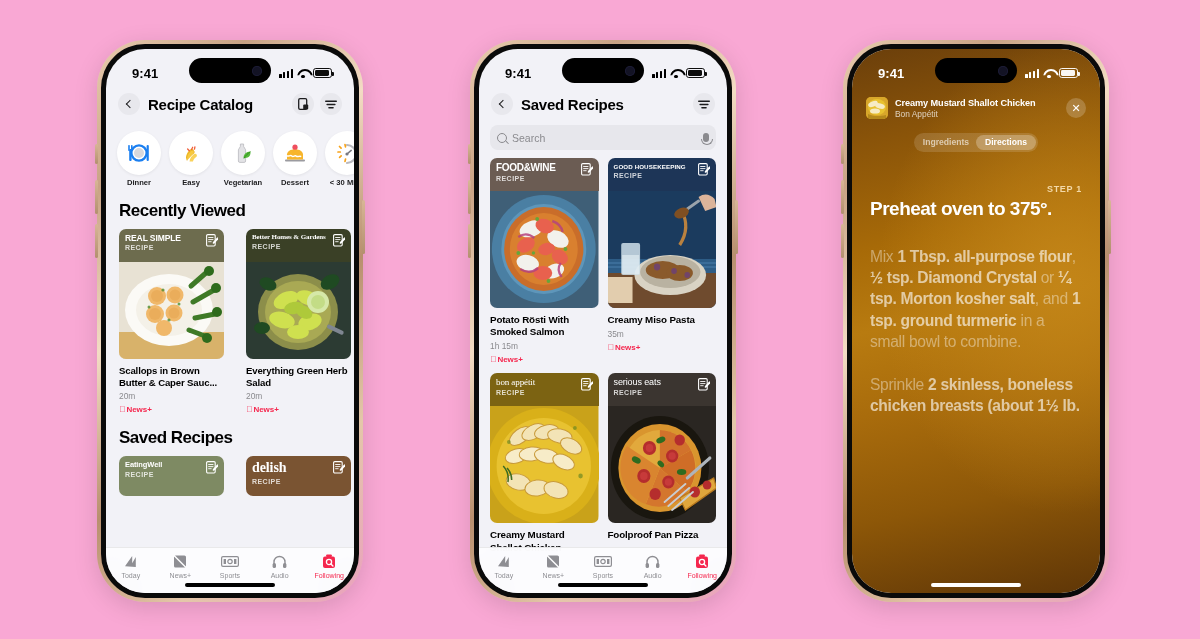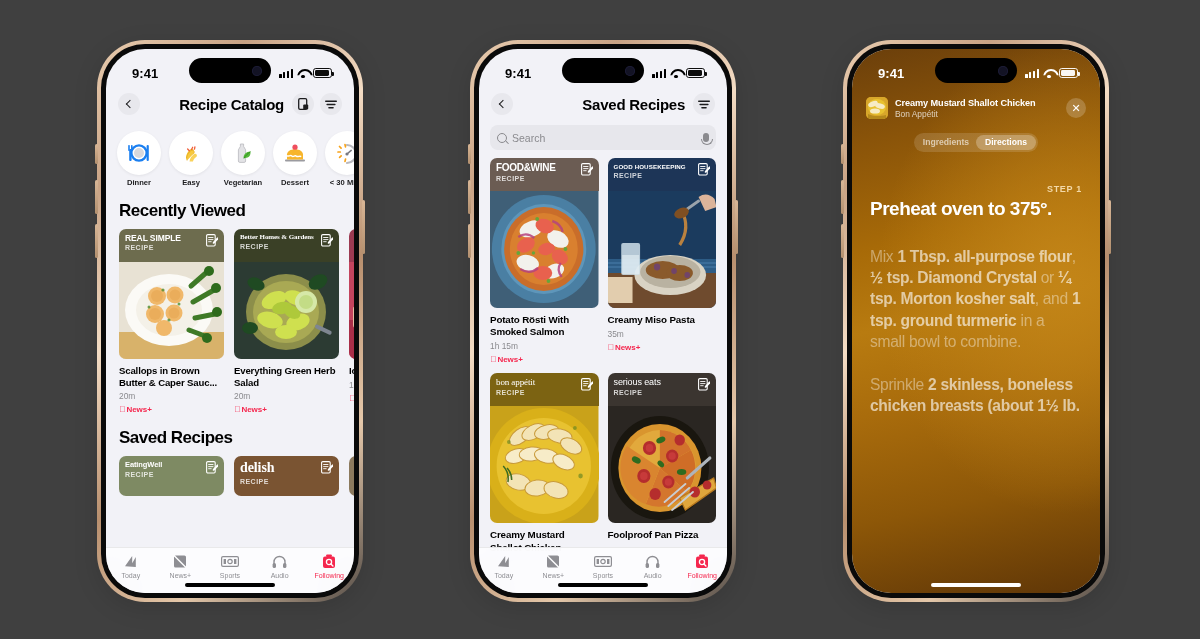--- a/index.html
+++ b/index.html
@@ -1,19 +1,19 @@
 <!DOCTYPE html>
 <html><head>
 <meta charset="utf-8">
 <style>
   * { box-sizing: border-box; margin:0; padding:0; }
   html,body { width:1200px; height:639px; overflow:hidden; background:#ffffff; }
   body { font-family:"Liberation Sans", sans-serif; -webkit-font-smoothing:antialiased; }
 
-  .stage { position:relative; width:1200px; height:639px; background:#404040; }
+  .stage { position:relative; width:1200px; height:639px; background:#f9a8d4; }
 
   
   .phone { position:absolute; width:266px; height:562px; border-radius:48px;
            background:linear-gradient(135deg,#e9cdb0 0%,#c9a385 18%,#f3dcc4 38%,#b88f6e 58%,#e4c7a9 78%,#a8806030 100%);
            padding:4px; box-shadow:0 6px 24px rgba(0,0,0,.13); }
   .phone .bezel { width:100%; height:100%; border-radius:44px; background:#0a0a0a; padding:5px; }
   .screen { position:relative; width:100%; height:100%; border-radius:39px; overflow:hidden; background:#f2f2f7; }
 
   #phone1 { left:97px; top:40px; }
   #phone2 { left:470px; top:40px; }
@@ -47,21 +47,21 @@
   .bat i{position:absolute;left:1.1px;top:1.1px;bottom:1.1px;width:13.5px;border-radius:1.4px;background:currentColor;}
   .dyn-island { position:absolute; left:50%; transform:translateX(-50%); top:9px;
                 width:82px; height:25px; background:#000; border-radius:14px; z-index:7; }
   .dyn-island::after{content:"";position:absolute;right:9px;top:7.5px;width:10px;height:10px;
     border-radius:50%;background:#131324;box-shadow:inset 0 0 0 1px #1c1c35;}
   .light-status { color:#fff; }
   .dark-status  { color:#000; }
 
   
   .navbar { display:flex; align-items:center; height:34px; padding:0 12px; gap:8px; position:relative; }
-  .nav-title { flex:1; text-align:right; font-size:15px; font-weight:700; letter-spacing:-.25px; color:#000; }
+  .nav-title { flex:1; text-align:left; font-size:15px; font-weight:700; letter-spacing:-.25px; color:#000; }
   .circ-btn { width:22px; height:22px; border-radius:50%; background:#e8e8ed;
               display:flex; align-items:center; justify-content:center; flex:0 0 auto; color:#1c1c1e; }
   .chev { width:6px; height:6px; border-left:1.9px solid #1c1c1e; border-bottom:1.9px solid #1c1c1e;
           transform:rotate(45deg); margin-left:2px; }
   .nav-right { display:flex; gap:6px; }
 
   
   .search { margin:4px 11px 0; height:25px; border-radius:8px; background:#e7e7ec;
             display:flex; align-items:center; padding:0 7px; gap:5px; }
   .search .ph { flex:1; font-size:10.5px; color:#8a8a8e; }
@@ -77,21 +77,21 @@
   .cat { width:44px; flex:0 0 auto; text-align:center; }
   .cat .bub { width:44px;height:44px;border-radius:50%;background:#fff;
               display:flex;align-items:center;justify-content:center;font-size:22px;line-height:1;
               box-shadow:0 1px 3px rgba(0,0,0,.07); }
   .cat .lbl { margin-top:3px; font-size:7.6px; font-weight:600; color:#1c1c1e; white-space:nowrap; }
 
   
   .sec-head { font-size:17px; font-weight:800; letter-spacing:-.5px; color:#000; padding:14px 13px 8px; }
 
   
-  .hrow { display:flex; gap:10px; padding-left:13px; overflow:hidden; }
+  .hrow { display:flex; gap:22px; padding-left:13px; overflow:hidden; }
   .hcard { width:105px; flex:0 0 auto; }
   .art { border-radius:7px; overflow:hidden; position:relative; }
   .art.tall { height:130px; }
   .brandbar { height:33px; padding:5px 6px 0; position:relative; }
   .brandbar .bn { font-size:8.5px; font-weight:800; color:#fff; letter-spacing:-.1px; line-height:1.05; }
   .brandbar .rc { font-size:7px; font-weight:700; color:rgba(255,255,255,.78); letter-spacing:.45px; margin-top:1.5px; }
   .recipe-ico { position:absolute; right:6px; top:5px; width:12px; height:13px; }
   .photo { position:absolute; left:0; right:0; bottom:0; top:33px; }
   .ctitle { font-size:9.6px; font-weight:700; color:#000; line-height:1.22; margin-top:6px; letter-spacing:-.15px; }
   .cmeta { font-size:8.4px; color:#8a8a8e; margin-top:3px; }

